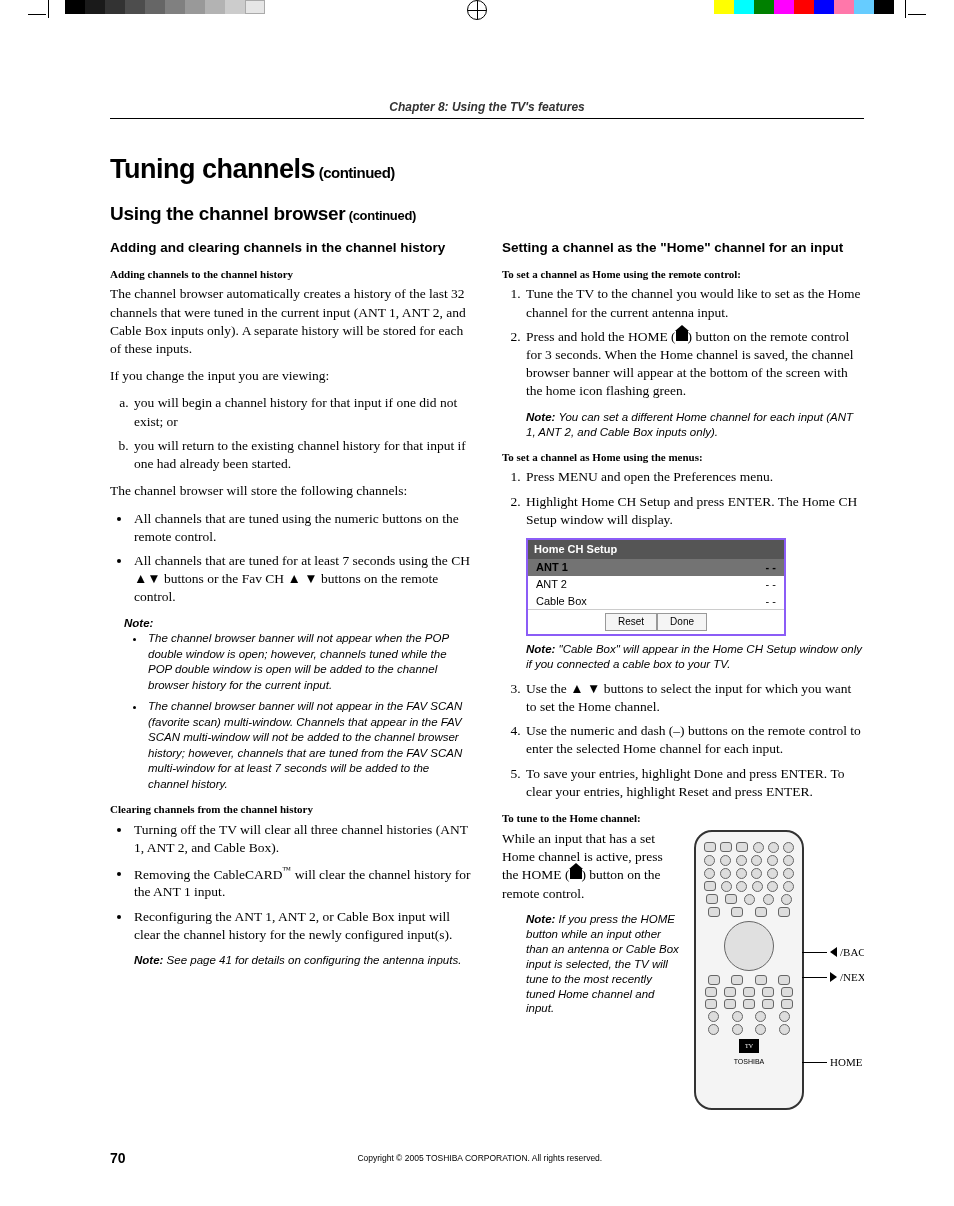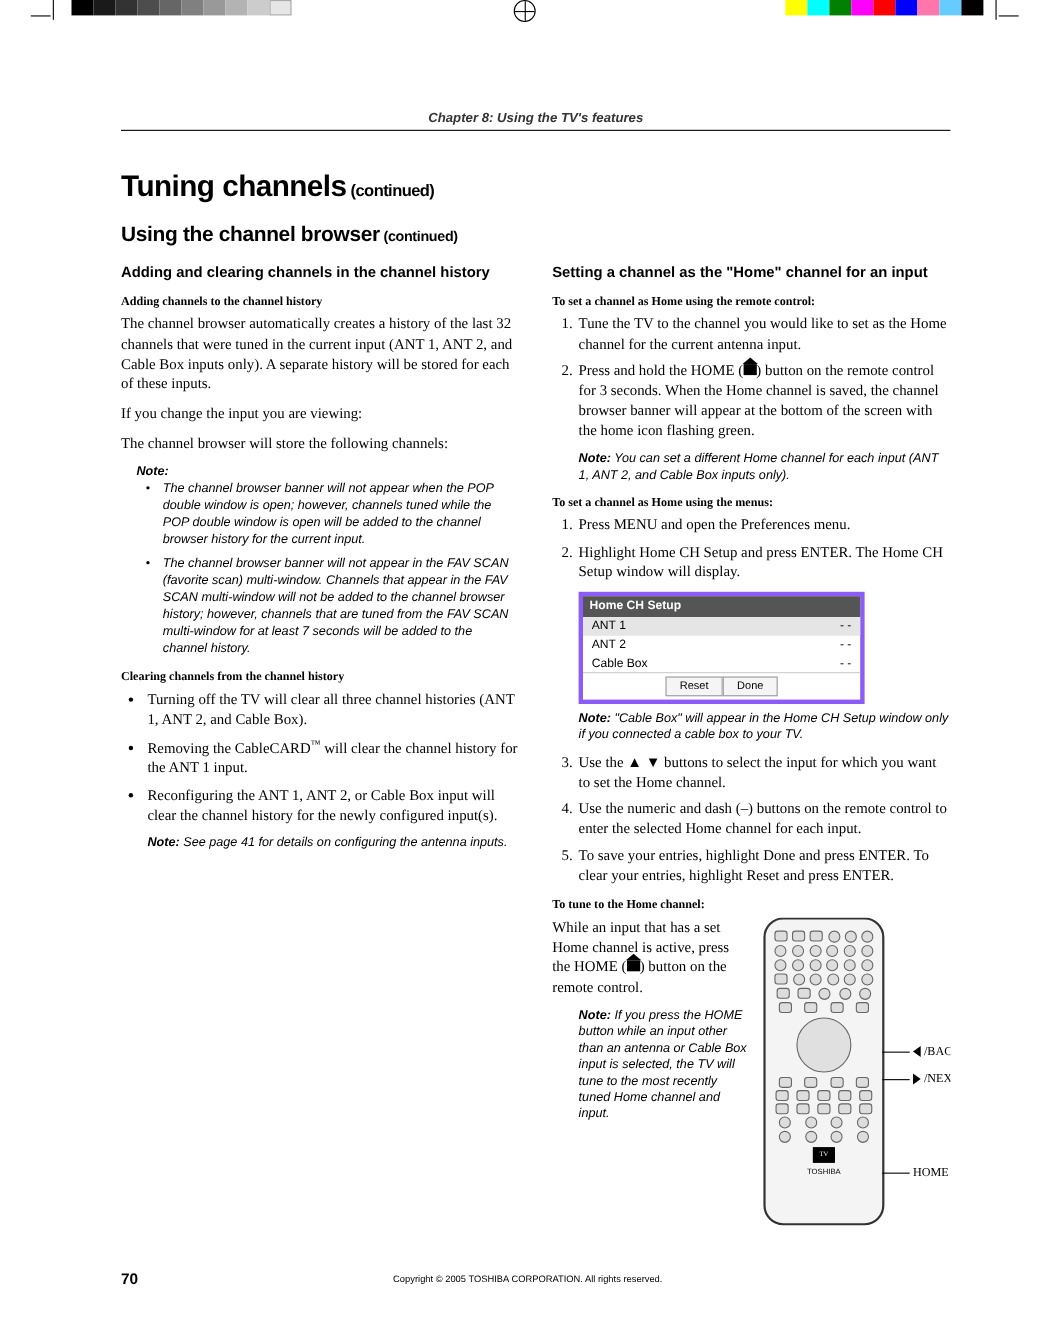--- a/index.html
+++ b/index.html
@@ -85,32 +85,32 @@
   .note-sub li { list-style:disc; margin-bottom:4px;}
   .inset-note {
     margin:6px 0 8px 24px;
     font-family:Arial, Helvetica, sans-serif;
     font-style:italic;
     font-size:11.5px;
     line-height:1.3;
   }
   .home-setup {
     width:260px;
-    border:4px solid #8b5cf6;
+    border:2px solid #8b5cf6;
     font-family: Arial, Helvetica, sans-serif;
     font-size:11px;
     margin:8px 0 6px 24px;
   }
   .home-setup .title {
     background:#555; color:#fff; padding:2px 6px; font-weight:bold;
   }
   .home-setup .row {
     display:flex; padding:1px 8px; justify-content:space-between;
   }
-  .home-setup .row.sel { background:#e5e5e5; font-weight:normal; }
+  .home-setup .row.sel { background:#737373; font-weight:bold; }
   .home-setup .btns {
     display:flex; justify-content:center; padding:3px; border-top:1px solid #ccc;
   }
   .home-setup .btn {
     border:1px solid #999; padding:1px 12px; font-size:10px; background:#f5f5f5;
   }
   .remote-wrap { float:right; width:170px; margin-left:8px; font-size:11px; text-align:left; position:relative;}
   .remote {
     width:110px; height:280px; border:2px solid #333; border-radius:18px;
     background:#f4f4f4; display:inline-block; position:relative;
@@ -183,21 +183,29 @@
     <span>Using the channel browser</span><span class="cont"> (continued)</span>
   </h2>
 
   <div class="columns">
 
     <div class="col">
       <div class="h3">Adding and clearing channels in the channel history</div>
       <div class="h4">Adding channels to the channel history</div>
       <p>The channel browser automatically creates a history of the last 32 channels that were tuned in the current input (ANT 1, ANT 2, and Cable Box inputs only). A separate history will be stored for each of these inputs.</p>
       <p>If you change the input you are viewing:</p>
+      <ol class="letters">
+        <li>you will begin a channel history for that input if one did not exist; or</li>
+        <li>you will return to the existing channel history for that input if one had already been started.</li>
+      </ol>
       <p>The channel browser will store the following channels:</p>
+      <ul>
+        <li>All channels that are tuned using the numeric buttons on the remote control.</li>
+        <li>All channels that are tuned for at least 7 seconds using the CH ▲▼ buttons or the Fav CH ▲ ▼ buttons on the remote control.</li>
+      </ul>
       <div class="note-block">
         <div><span class="note-label">Note:</span></div>
         <ul class="note-sub">
           <li>The channel browser banner will not appear when the POP double window is open; however, channels tuned while the POP double window is open will be added to the channel browser history for the current input.</li>
           <li>The channel browser banner will not appear in the FAV SCAN (favorite scan) multi-window. Channels that appear in the FAV SCAN multi-window will not be added to the channel browser history; however, channels that are tuned from the FAV SCAN multi-window for at least 7 seconds will be added to the channel history.</li>
         </ul>
       </div>
       <div class="h4">Clearing channels from the channel history</div>
       <ul>
         <li>Turning off the TV will clear all three channel histories (ANT 1, ANT 2, and Cable Box).</li>

